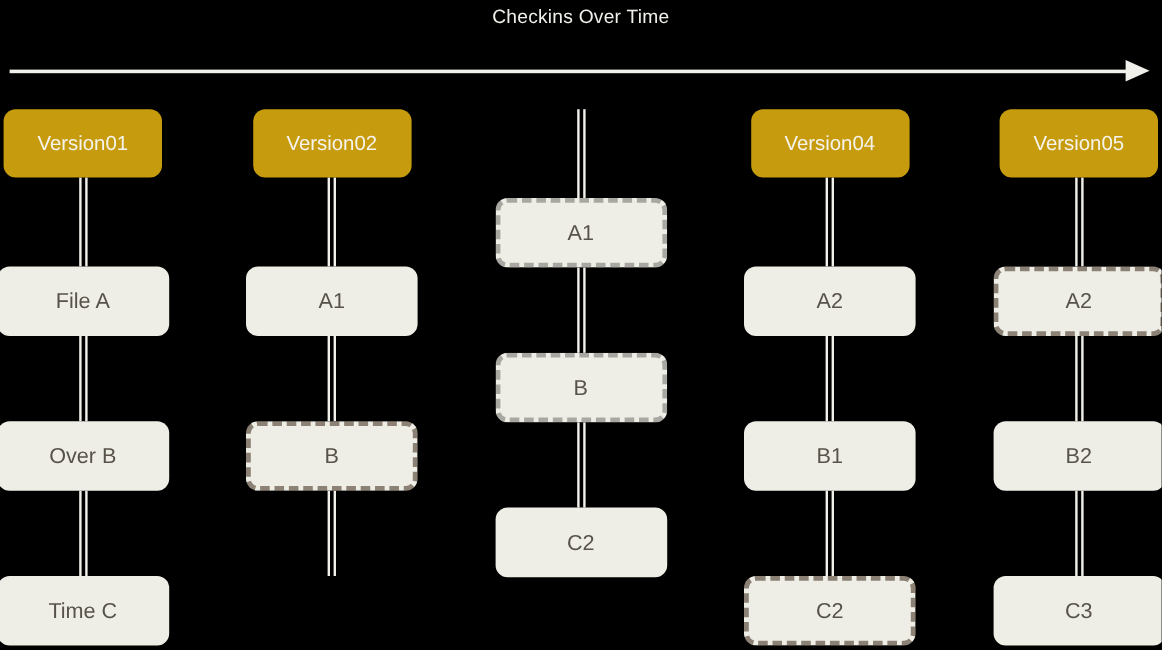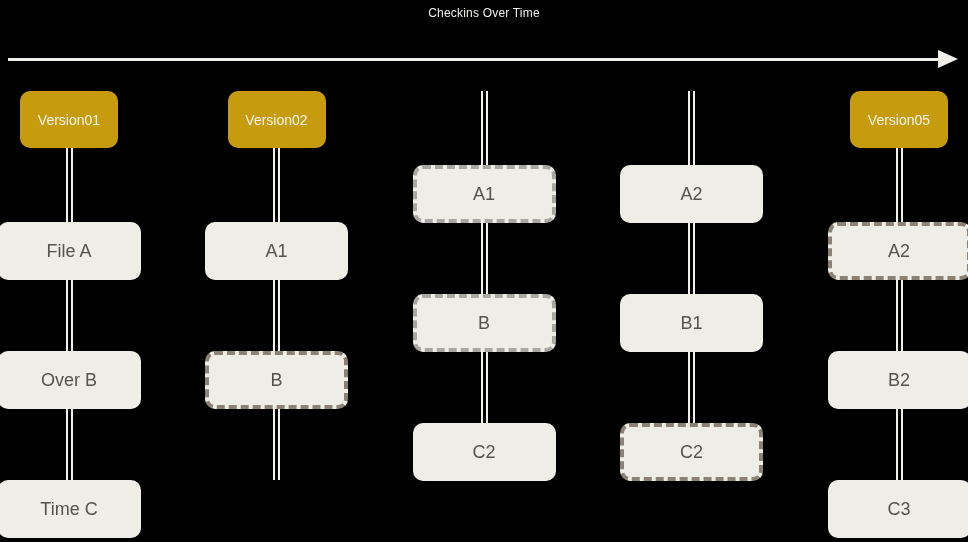--- a/index.html
+++ b/index.html
@@ -17,21 +17,21 @@
     height: 542px;
     background: var(--bg, #000);
   }
   .title {
     position: absolute;
     top: 6px;
     left: 0;
     width: 100%;
     text-align: center;
     color: var(--arrow-color, #f0efe9);
-    font-size: 12px;
+    font-size: 16px;
     letter-spacing: 0.2px;
   }
   .timeline-line {
     position: absolute;
     top: 58px;
     left: 8px;
     width: 932px;
     height: 3px;
     background: var(--arrow-color, #f0efe9);
   }
@@ -53,27 +53,27 @@
     display: flex;
     justify-content: space-between;
   }
   .column {
     width: 122px;
     display: flex;
     flex-direction: column;
     align-items: center;
   }
   .version-header {
-    width: 98px;
+    width: 132px;
     height: 57px;
     box-sizing: border-box;
     background: var(--header-fill, #c69c0e);
     border-radius: 10px;
     color: var(--header-text, #f5f3ec);
-    font-size: 14px;
+    font-size: 17px;
     display: flex;
     align-items: center;
     justify-content: center;
   }
   .connector {
     width: 7px;
     border-left: 2px solid var(--connector, #f2f0ea);
     border-right: 2px solid var(--connector, #f2f0ea);
     box-sizing: border-box;
   }
@@ -128,20 +128,21 @@
   <div class="column">
   <div class="connector c-top"></div>
         <div class="file-box dashed-light">A1</div>
         <div class="connector c-mid"></div>
         <div class="file-box dashed-light">B</div>
         <div class="connector c-mid"></div>
         <div class="file-box">C2</div>
       </div>
 
   <div class="column">
+    <div class="version-header">Version04</div>
   <div class="connector c-top"></div>
         <div class="file-box">A2</div>
         <div class="connector c-mid"></div>
         <div class="file-box">B1</div>
         <div class="connector c-mid"></div>
         <div class="file-box dashed-dark">C2</div>
       </div>
 
   <div class="column">
     <div class="version-header">Version05</div>

